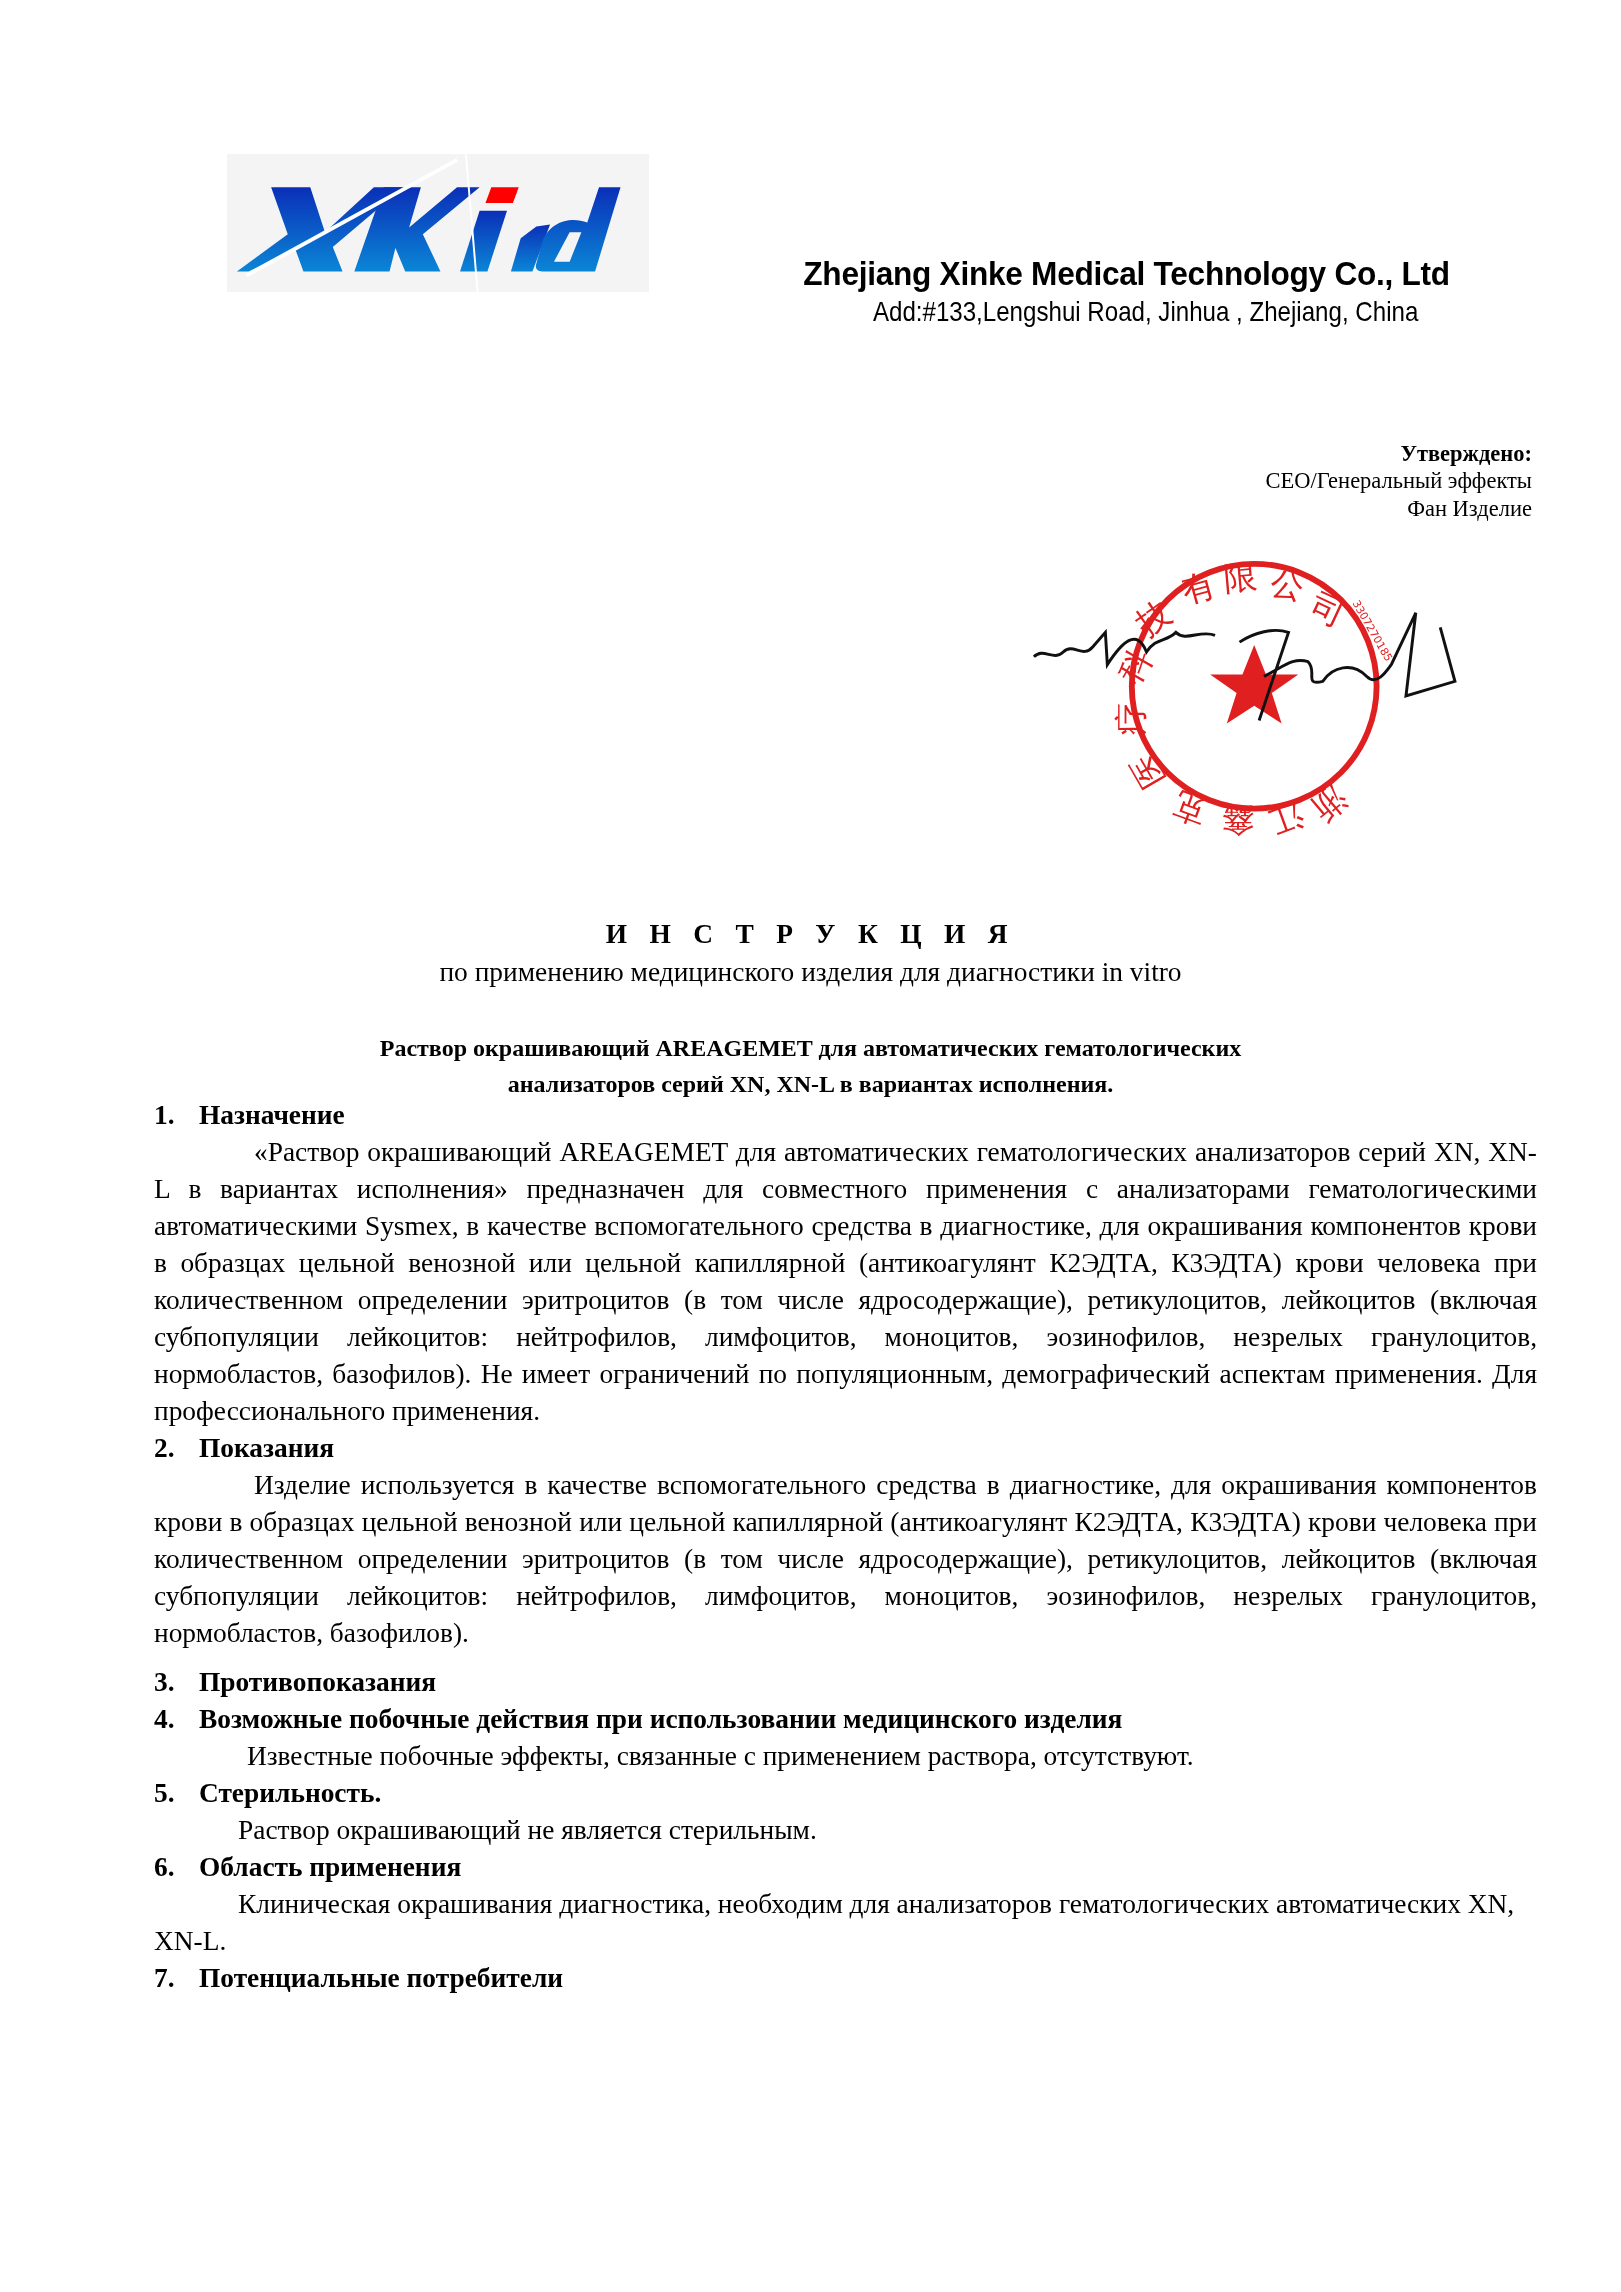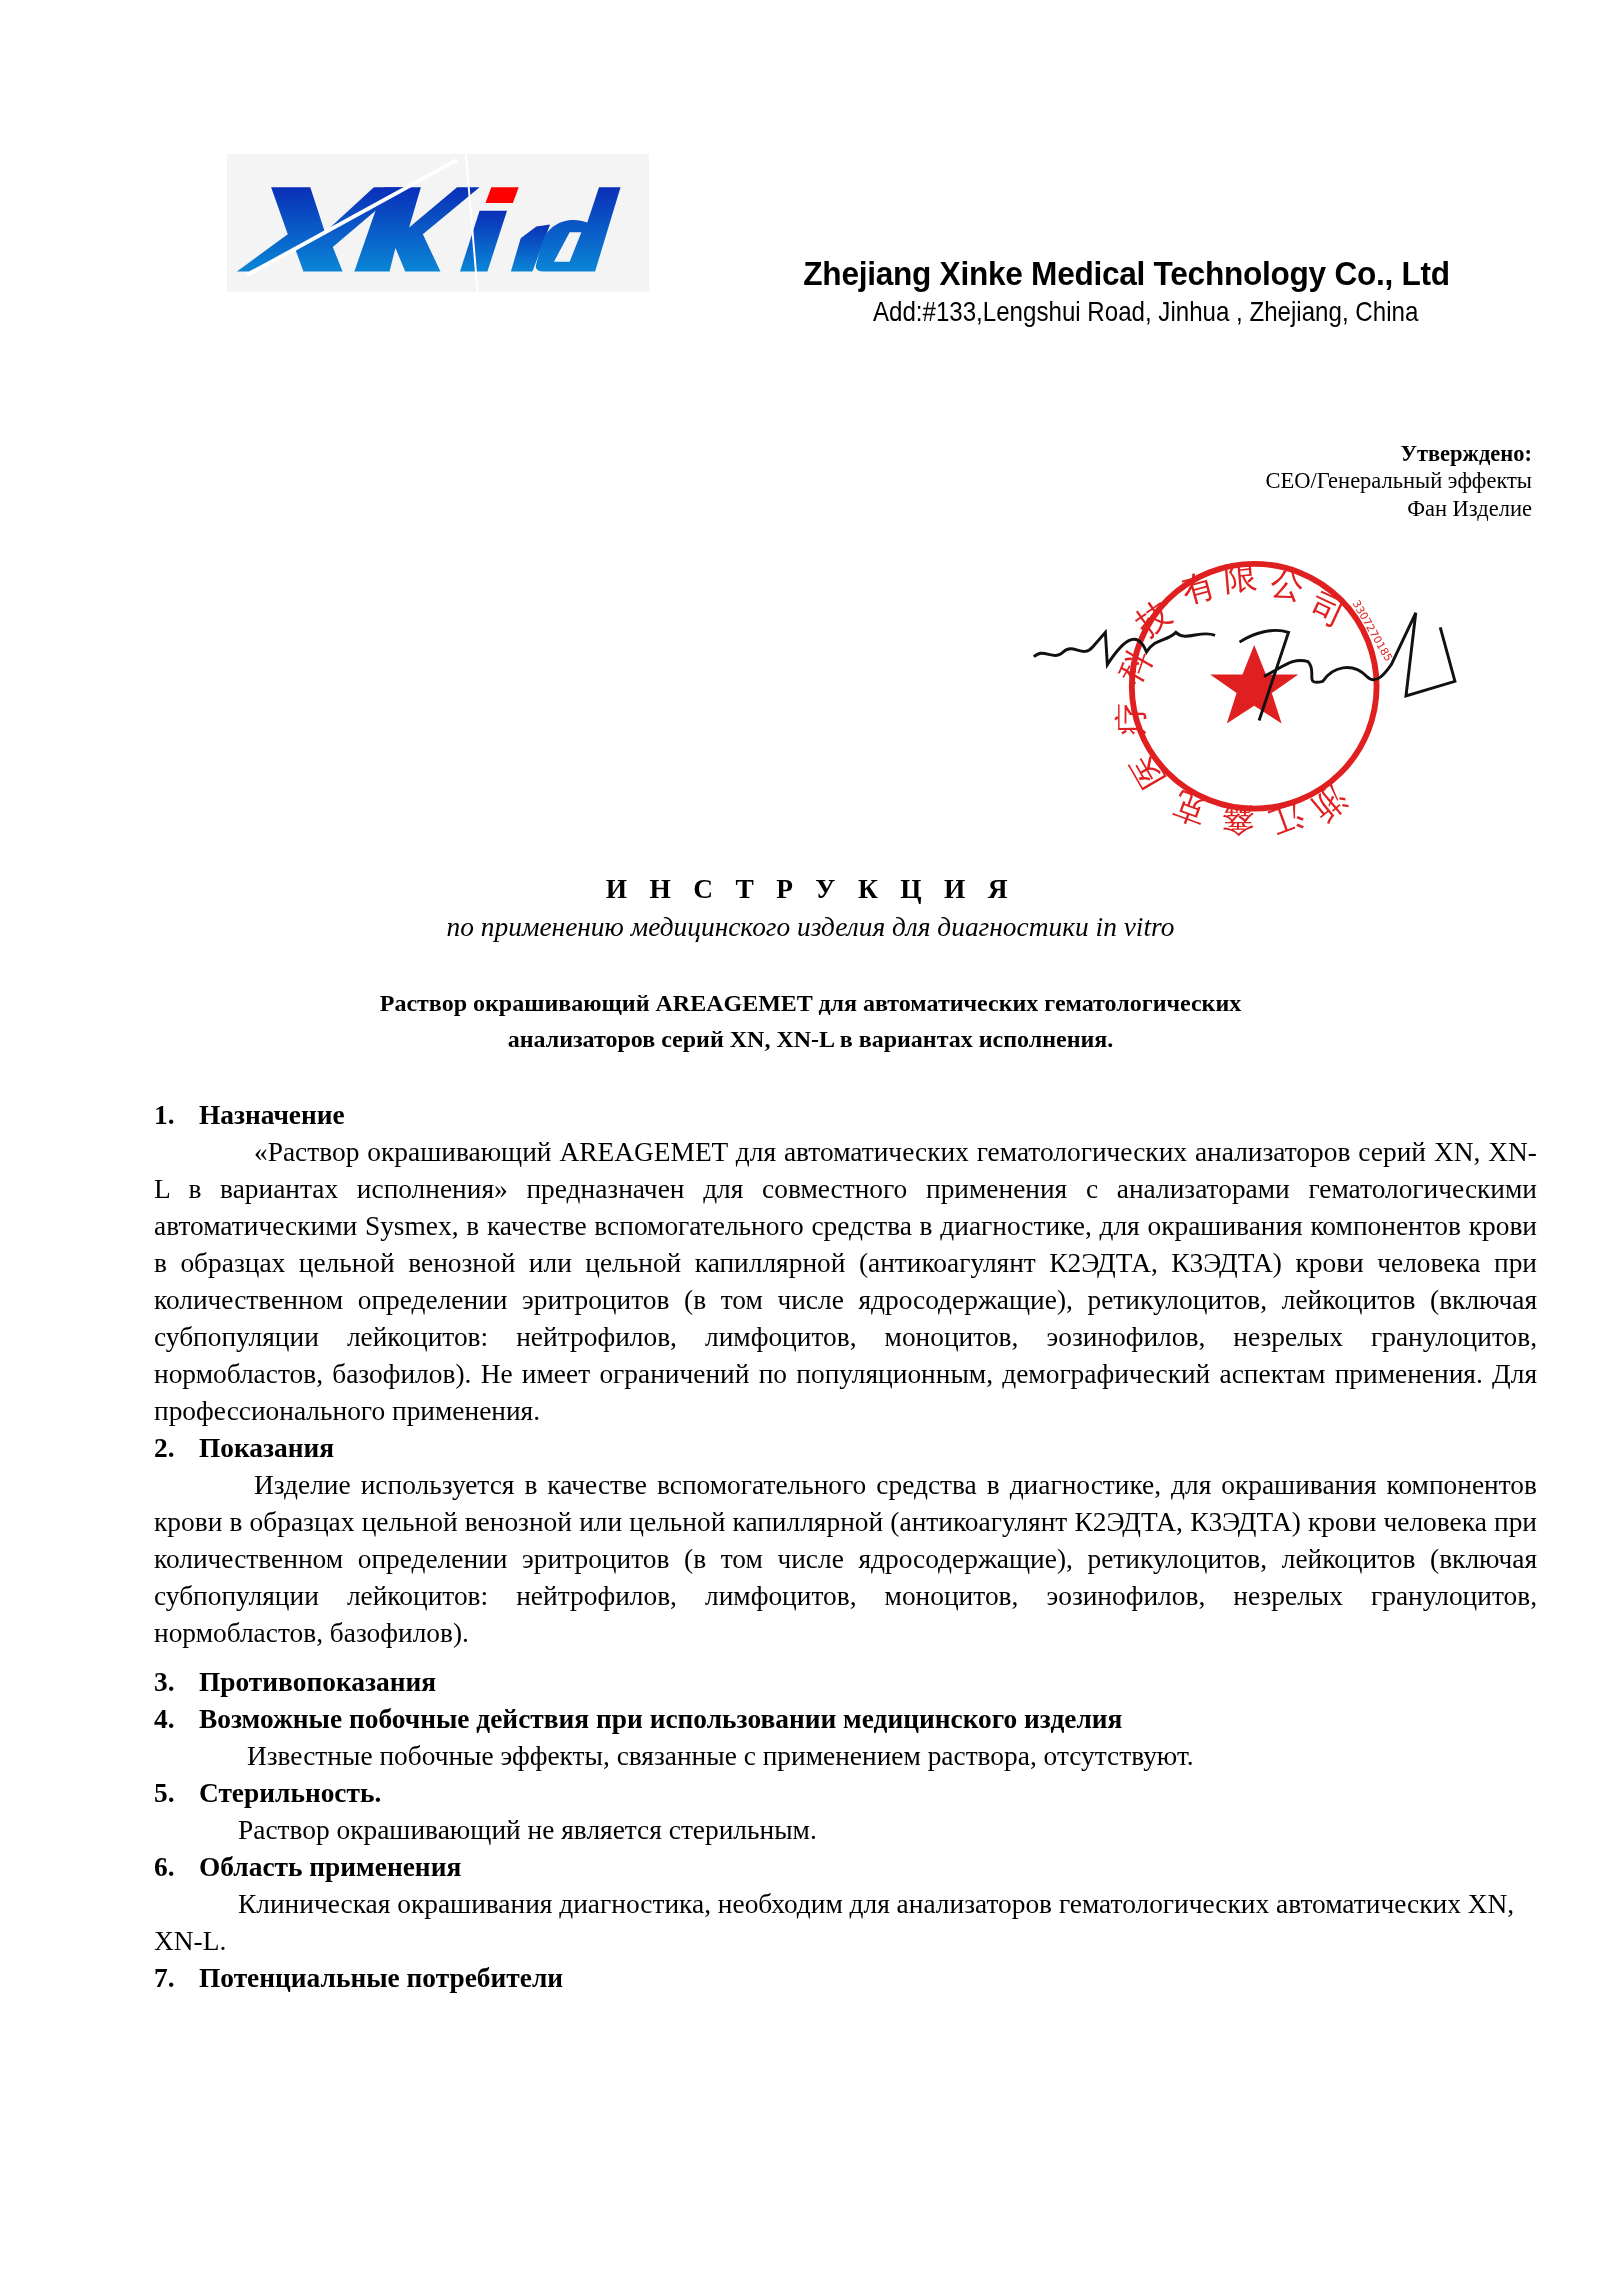--- a/index.html
+++ b/index.html
@@ -20,23 +20,23 @@
   .company-addr { font-size: 27.4px; line-height: 35px; transform: scaleX(0.88); transform-origin: right; }
 
   .approval {
     position: absolute; right: 89px; top: 404px; text-align: right;
     font-size: 22.5px; line-height: 27.4px;
   }
   .approval .bold { font-weight: bold; margin-top: 36px; }
 
   .stamp { position: absolute; left: 1029px; top: 549px; width: 470px; height: 294px; }
 
-  .title-block { position: absolute; left: 0; width: 1621px; text-align: center; }
+  .title-block { position: absolute; left: 0; width: 1621px; text-align: center; margin-top: 45px; }
   .doc-title { top: 874px; font-size: 27.4px; font-weight: bold; letter-spacing: 7.8px; }
-  .doc-subtitle { top: 912px; font-size: 27.4px; font-style: italic; }
+  .doc-subtitle { top: 912px; font-size: 27.4px; }
   .product-title { top: 985px; font-size: 24px; font-weight: bold; line-height: 36px; }
 
   .content {
     position: absolute; left: 154px; top: 1097px; width: 1383px;
     font-size: 27.4px; line-height: 37px;
   }
   .sec-head { font-weight: bold; }
   .sec-head .num { display: inline-block; width: 45px; }
   .para { text-align: justify; text-indent: 100px; margin: 0; }
   .para.short-ind { text-indent: 93px; }

